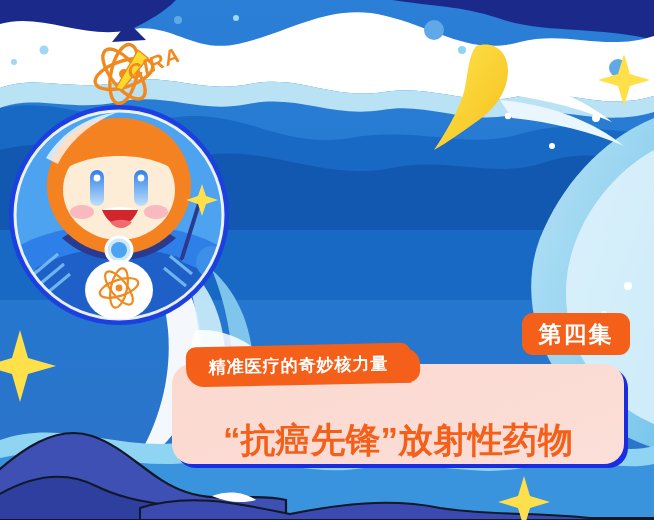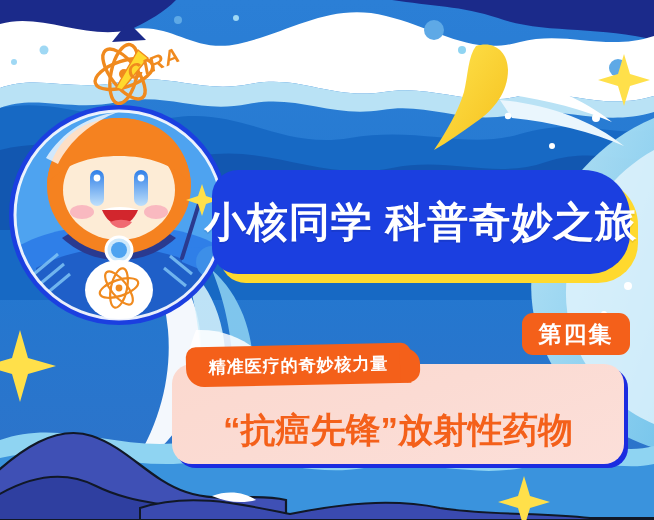--- a/index.html
+++ b/index.html
@@ -81,21 +81,20 @@
     background: #1b2ce0;
     border-radius: 20px;
   }
   #headline-panel .pink {
     position: absolute;
     left: 0; top: 0;
     width: 452px; height: 100px;
     background: linear-gradient(160deg,#fbd9cf 0%,#fbdbd3 45%,#fcdfd9 100%);
     border-radius: 20px;
     display: flex; align-items: flex-end; justify-content: center;
-    padding-bottom: 10px;
   }
   #headline-text {
     color: #f4601a;
     font-size: 35px;
     font-weight: bold;
     letter-spacing: 0px;
     white-space: nowrap;
   }
 
   
@@ -341,26 +340,20 @@
 
     <path d="M40,60 C56,34 82,18 112,14 C86,24 64,42 52,66 Z" fill="#ffffff" opacity="0.75"></path>
     <circle cx="113" cy="117" r="104" fill="none" stroke="#ffffff" stroke-width="3" opacity="0.9"></circle>
 
     <g>
       <path d="M196,96 L176,160" stroke="#2a3a8f" stroke-width="4" stroke-linecap="round"></path>
       <path d="M196,86 L200,98 L212,102 L200,106 L196,118 L192,106 L180,102 L192,98 Z" fill="#ffe04a"></path>
     </g>
   </svg>
 
-  <div id="title-banner">
-    <div class="shadow"></div>
-    <div class="plate">
-      <span id="title-text">小核同学 科普奇妙之旅</span>
-    </div>
-  </div>
 
   <div id="episode-badge">
     <span id="episode-label">第四集</span>
   </div>
 
   <div id="headline-panel">
     <div class="border"></div>
     <div class="pink">
       <span id="headline-text">“抗癌先锋”放射性药物</span>
     </div>

